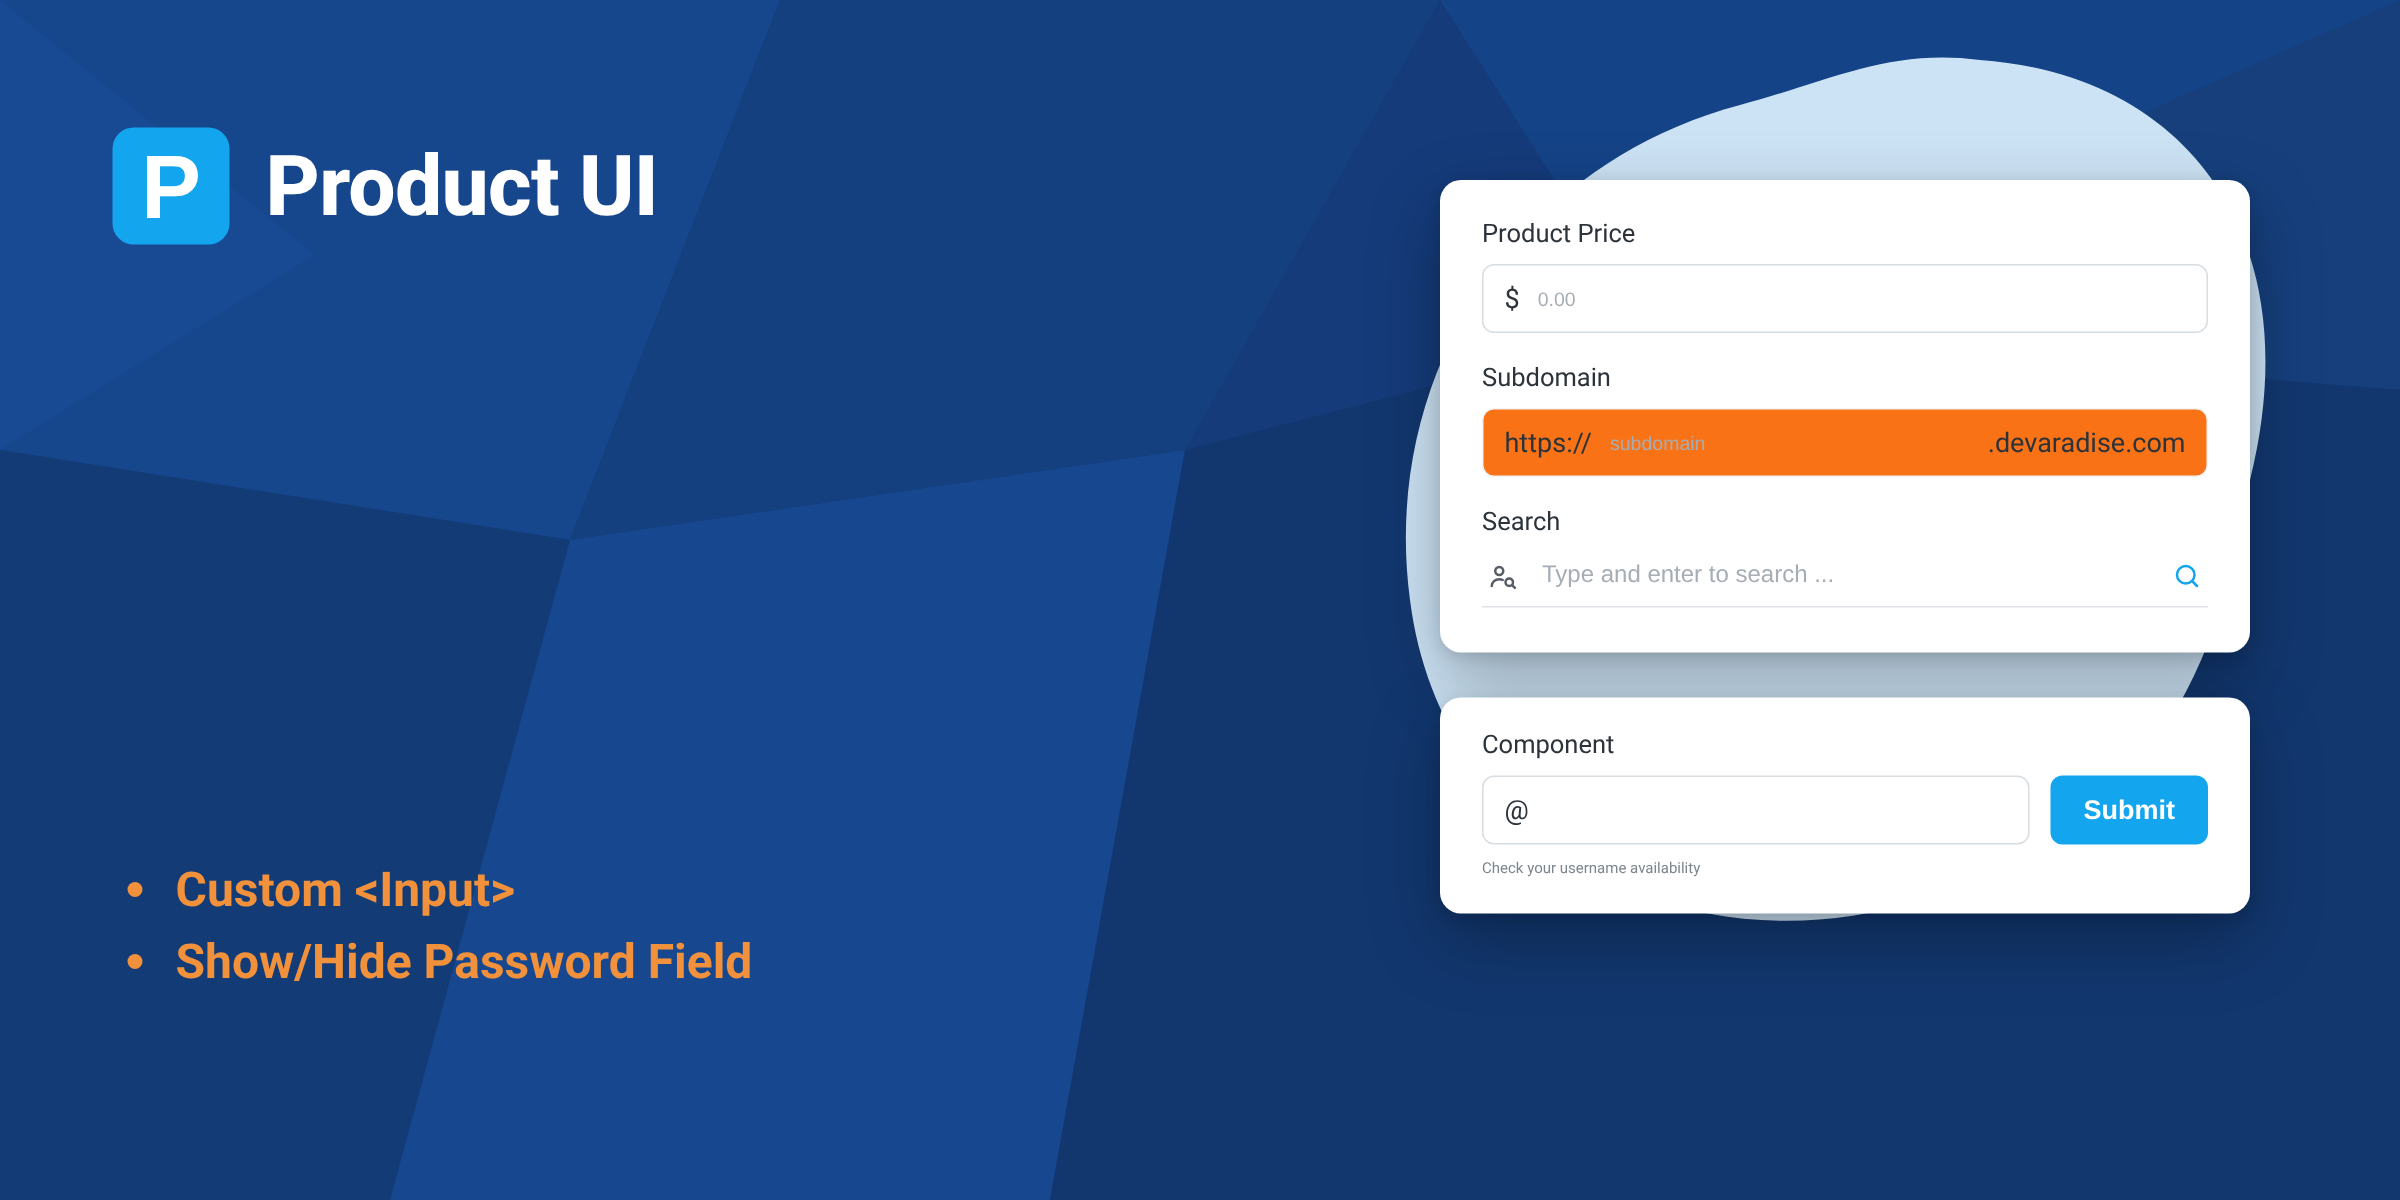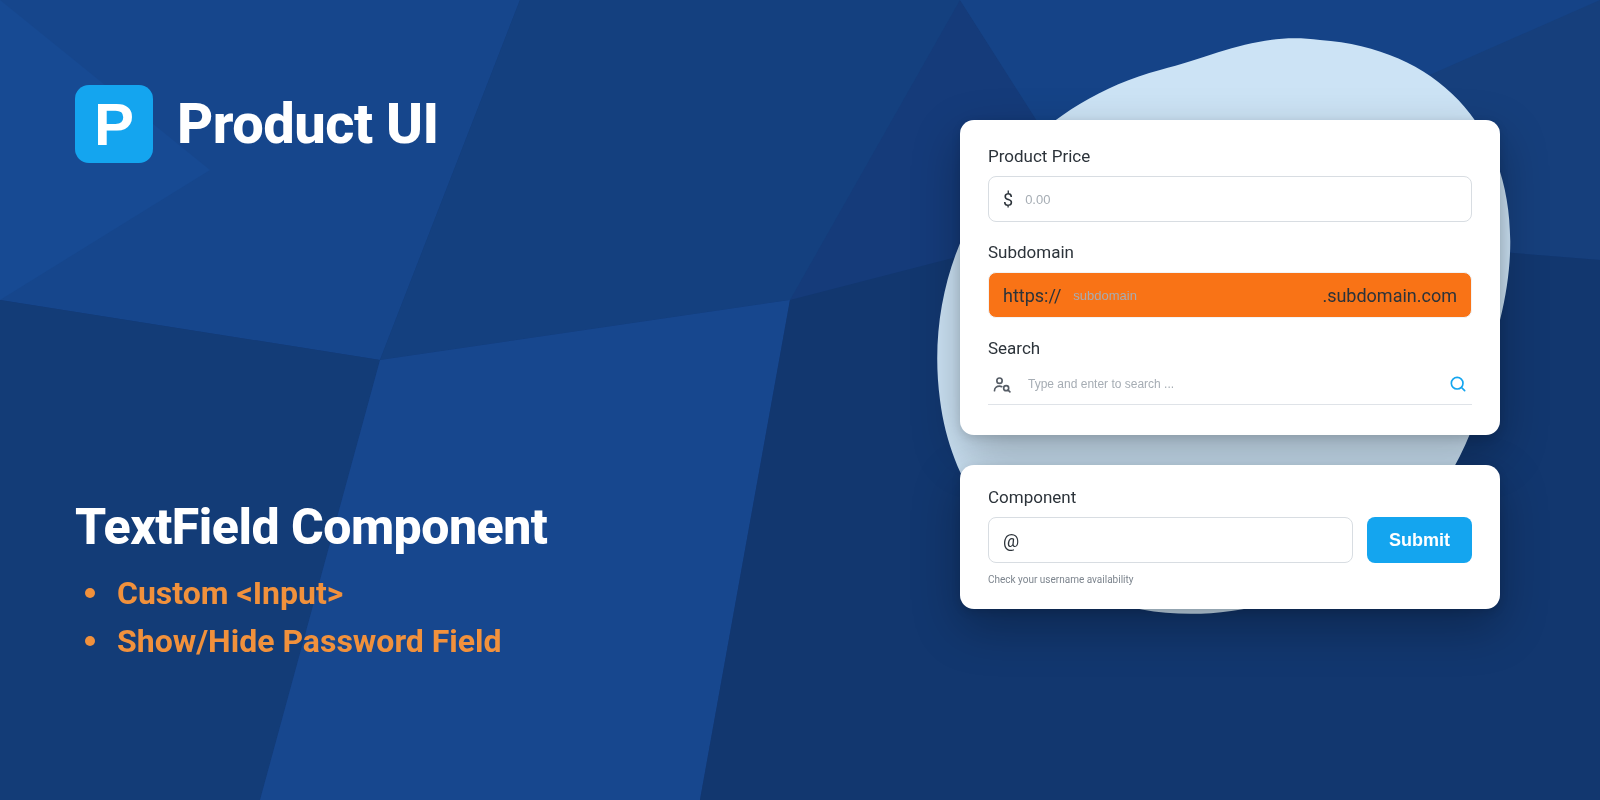--- a/index.html
+++ b/index.html
@@ -148,21 +148,21 @@
     .search-row {
       display: flex;
       align-items: center;
       gap: 16px;
       border-bottom: 1px solid #dfe3e8;
       padding: 6px 4px 10px 4px;
     }
     .search-row input {
       border: none;
       outline: none;
-      font-size: 12px;
+      font-size: 16px;
       flex: 1;
       background: transparent;
     }
     .search-row input::placeholder { color: #a6adb4; }
     .icon-person { color: #565d66; }
     .icon-search { color: #14a5ef; }
     .card2 { padding: 22px 28px 24px 28px; }
     .username-row {
       display: flex;
       gap: 14px;
@@ -203,21 +203,20 @@
 
 <div class="container">
   <div class="left">
     <div class="logo-row">
       <div class="logo-box">
         <span class="logo-letter">P</span>
       </div>
       <div class="brand">Product UI</div>
     </div>
     <div class="headings">
-      <div class="heading">TextField Component</div>
       <ul class="bullets">
         <li>Custom &lt;Input&gt;</li>
         <li>Show/Hide Password Field</li>
       </ul>
     </div>
   </div>
 
   <div class="right">
 
     <svg class="blob" width="660" height="650" viewBox="0 0 660 650" style="left:30px;top:20px;">
@@ -232,21 +231,21 @@
             <span class="prefix">$</span>
             <input type="text" placeholder="0.00" style="">
           </div>
         </div>
 
         <div class="field">
           <span class="label">Subdomain</span>
           <div class="input-wrap filled">
             <span class="prefix">https://</span>
             <input type="text" placeholder="subdomain" style="">
-            <span class="suffix">.subdomain.com</span>
+            <span class="suffix">.devaradise.com</span>
           </div>
         </div>
 
         <div class="field">
           <span class="label">Search</span>
           <div class="search-row">
             <span class="icon-person">
               <svg class="ico" width="20" height="20" viewBox="0 0 24 24" fill="none" stroke="currentColor" stroke-width="2" stroke-linecap="round">
                 <circle cx="9" cy="8" r="3.2"></circle>
                 <path d="M3 20c0-3.2 2.8-5.4 6-5.4 1 0 2 .2 2.8.6"></path>

